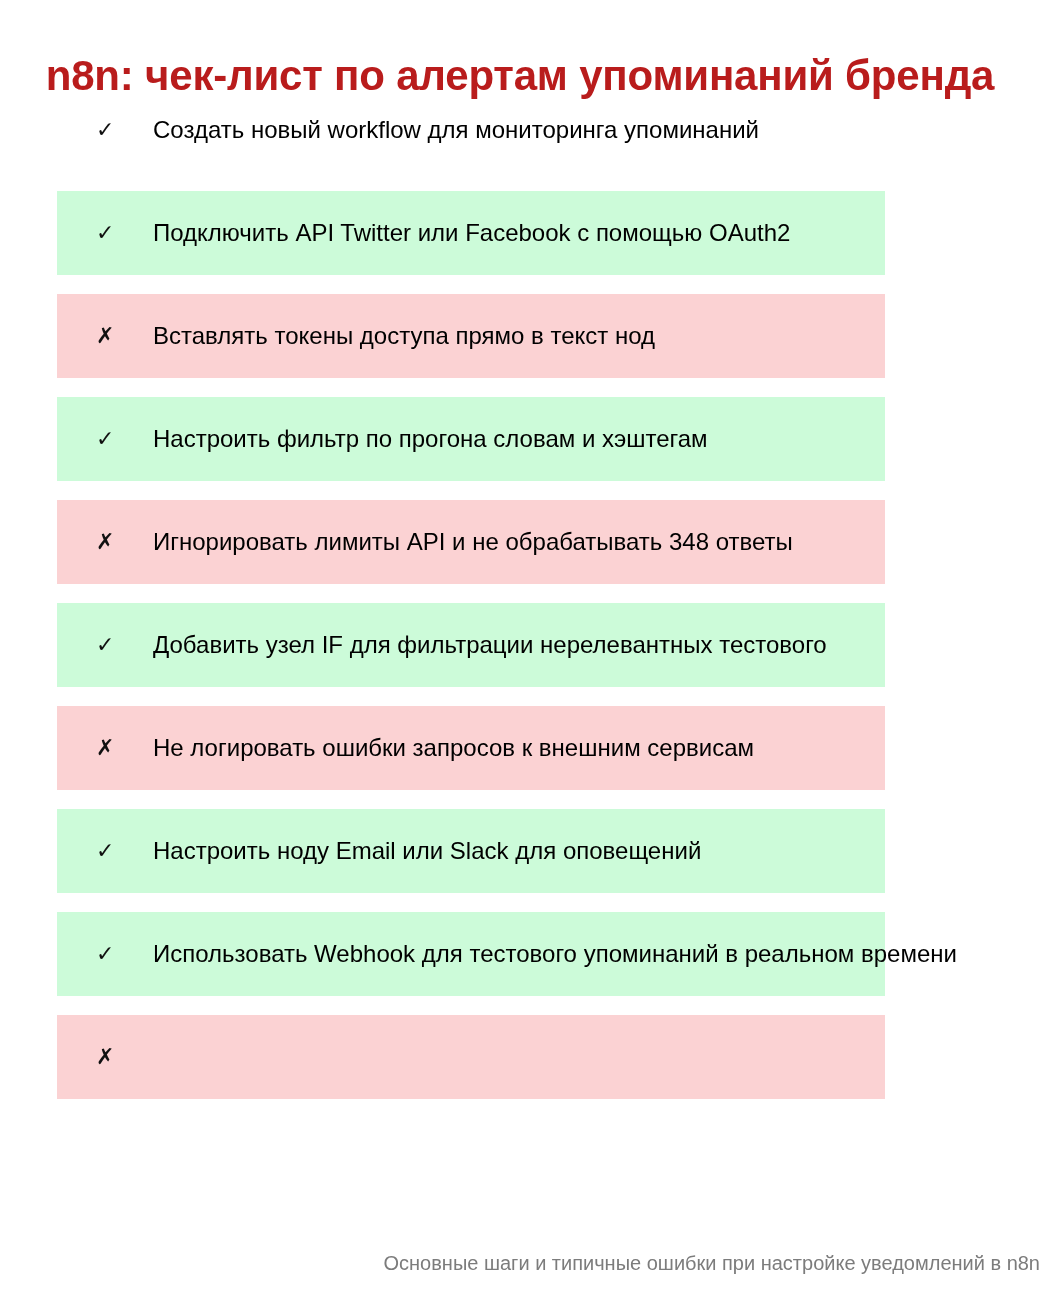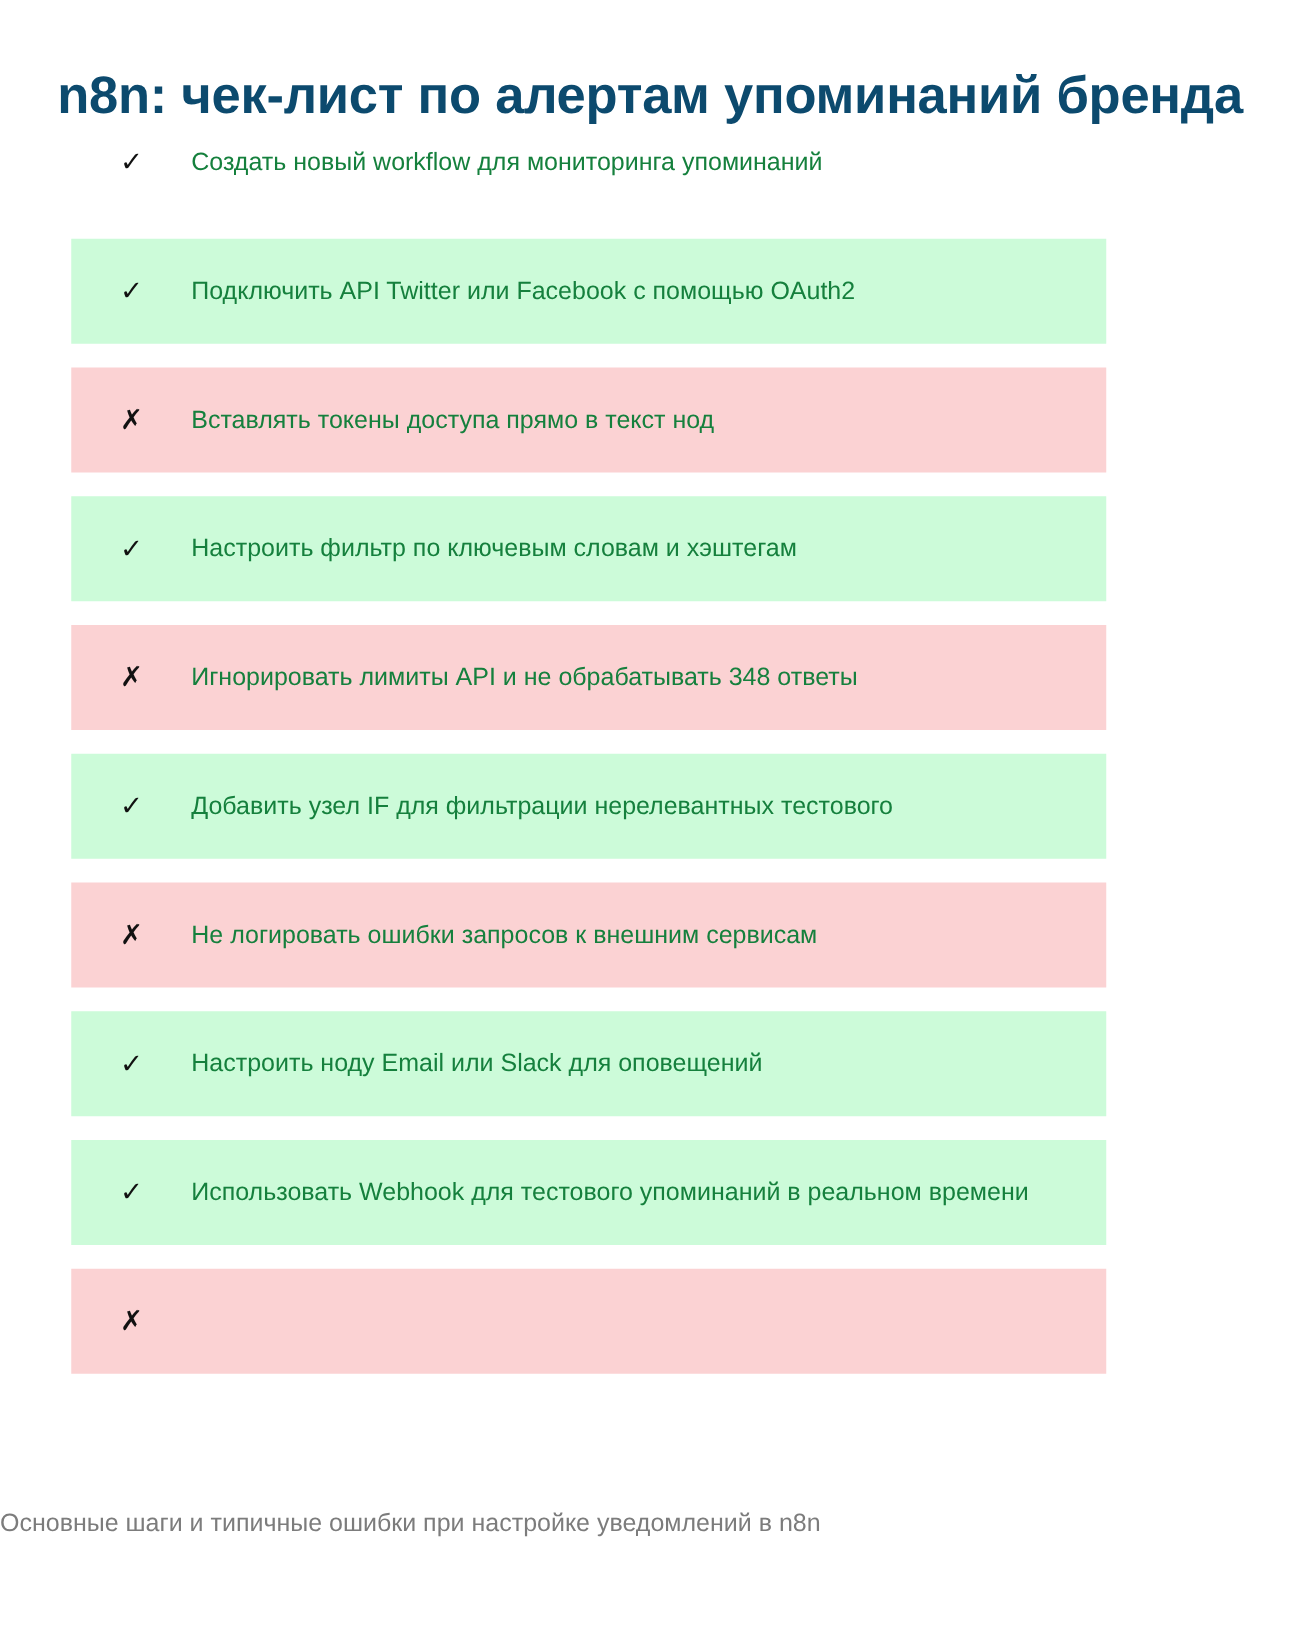--- a/index.html
+++ b/index.html
@@ -24,21 +24,21 @@
 
   
   .title {
     position: absolute;
     top: 52px;
     left: 50%;
     transform: translateX(-50%);
     white-space: nowrap;
     font-size: 42px;
     font-weight: bold;
-    color: #0c4a6e;
+    color: #b91c1c;
     letter-spacing: -0.2px;
     line-height: 1.12;
     text-align: right;
   }
 
   
   .intro-row {
     position: absolute;
     top: 113px;
     left: 57px;
@@ -77,33 +77,33 @@
     line-height: 1;
   }
   .intro-row .mark {
     margin-left: 39px;
   }
   .mark.good-mark { font-weight: normal; font-size: 22px; }
   .mark.bad-mark  { font-weight: bold;  font-size: 22px; }
 
   .label {
     flex: 0 0 auto;
-    font-size: 20px;
-    color: #15803d;
+    font-size: 24px;
+    color: #000000;
     white-space: nowrap;
     line-height: 1.25;
   }
 
   
   .footer {
     position: absolute;
-    top: 1208px;
+    top: 1252px;
     left: 0;
     width: 1040px;
-    text-align: left;
+    text-align: right;
     font-size: 20px;
     color: #7c7c7c;
     white-space: nowrap;
   }
 </style>
 </head>
 <body>
 
 <div class="page">
 
@@ -118,21 +118,21 @@
       <div class="row good">
         <span class="mark good-mark">✓</span>
         <span class="label">Подключить API Twitter или Facebook с помощью OAuth2</span>
       </div>
       <div class="row bad">
         <span class="mark bad-mark">✗</span>
         <span class="label">Вставлять токены доступа прямо в текст нод</span>
       </div>
       <div class="row good">
         <span class="mark good-mark">✓</span>
-        <span class="label">Настроить фильтр по ключевым словам и хэштегам</span>
+        <span class="label">Настроить фильтр по прогона словам и хэштегам</span>
       </div>
       <div class="row bad">
         <span class="mark bad-mark">✗</span>
         <span class="label">Игнорировать лимиты API и не обрабатывать 348 ответы</span>
       </div>
       <div class="row good">
         <span class="mark good-mark">✓</span>
         <span class="label">Добавить узел IF для фильтрации нерелевантных тестового</span>
       </div>
       <div class="row bad">

